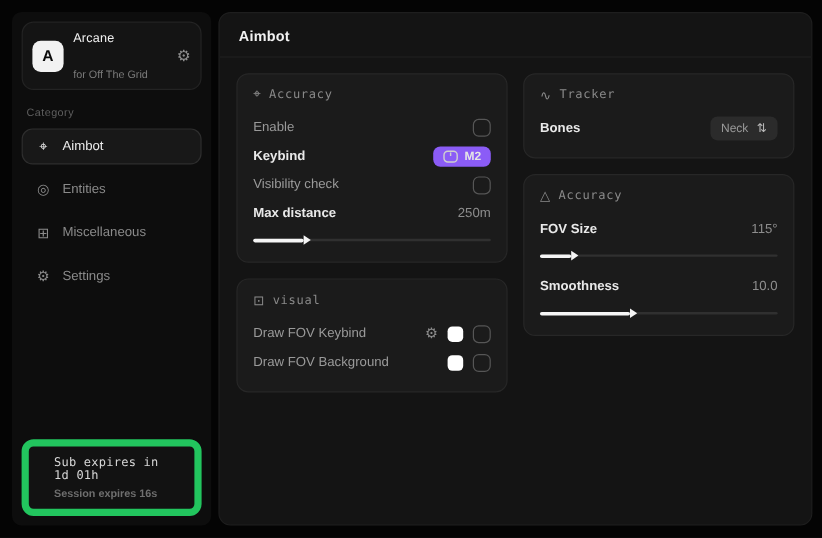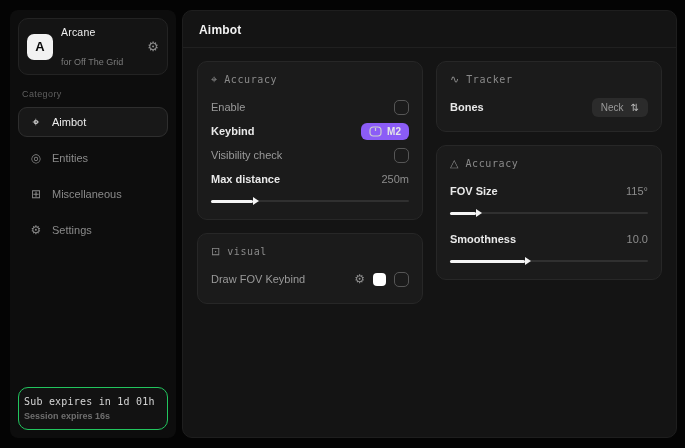--- a/index.html
+++ b/index.html
@@ -42,22 +42,22 @@
     display:flex; align-items:center; gap:9px;
     padding:7px 10px; border-radius:9px; border:1px solid transparent;
     color:#8a8a8a; font-size:11px;
   }
   .nav-item .nav-icon { font-size:12px; width:14px; text-align:center; }
   .nav-item.selected {
     background:#181818; border-color:#2e2e2e; color:#ececec;
   }
   .sidebar-spacer { flex:1; }
   .sub-box {
-    border:1px solid #22c55e; background:#121212; border-radius:10px;
-    padding:8px 5px;
+    border:6px solid #22c55e; background:#121212; border-radius:10px;
+    padding:8px 21px;
   }
   .sub-line1 {
     font-family:"DejaVu Sans Mono", monospace;
     color:#d6d6d6; font-size:10px; letter-spacing:.2px;
   }
   .sub-line2 { color:#6f6f6f; font-size:9px; font-weight:bold; margin-top:4px; }
 
   
   .main {
     flex:1; background:#141414; border:1px solid #1e1e1e; border-radius:10px;
@@ -227,20 +227,27 @@
 
           <div class="row">
             <span class="row-label">Draw FOV Keybind</span>
             <span class="controls">
               <span class="row-gear">⚙</span>
               <span class="swatch" style="background: rgb(255, 255, 255);"></span>
               <span class="checkbox"></span>
             </span>
           </div>
 
+          <div class="row">
+            <span class="row-label">Draw FOV Background</span>
+            <span class="controls">
+              <span class="swatch" style="background: rgb(255, 255, 255);"></span>
+              <span class="checkbox"></span>
+            </span>
+          </div>
         </div>
 
       </div>
 
       <div class="col">
 
         <div class="card">
           <div class="card-header">
             <span class="hdr-icon">∿</span>
             <span class="card-title">Tracker</span>

